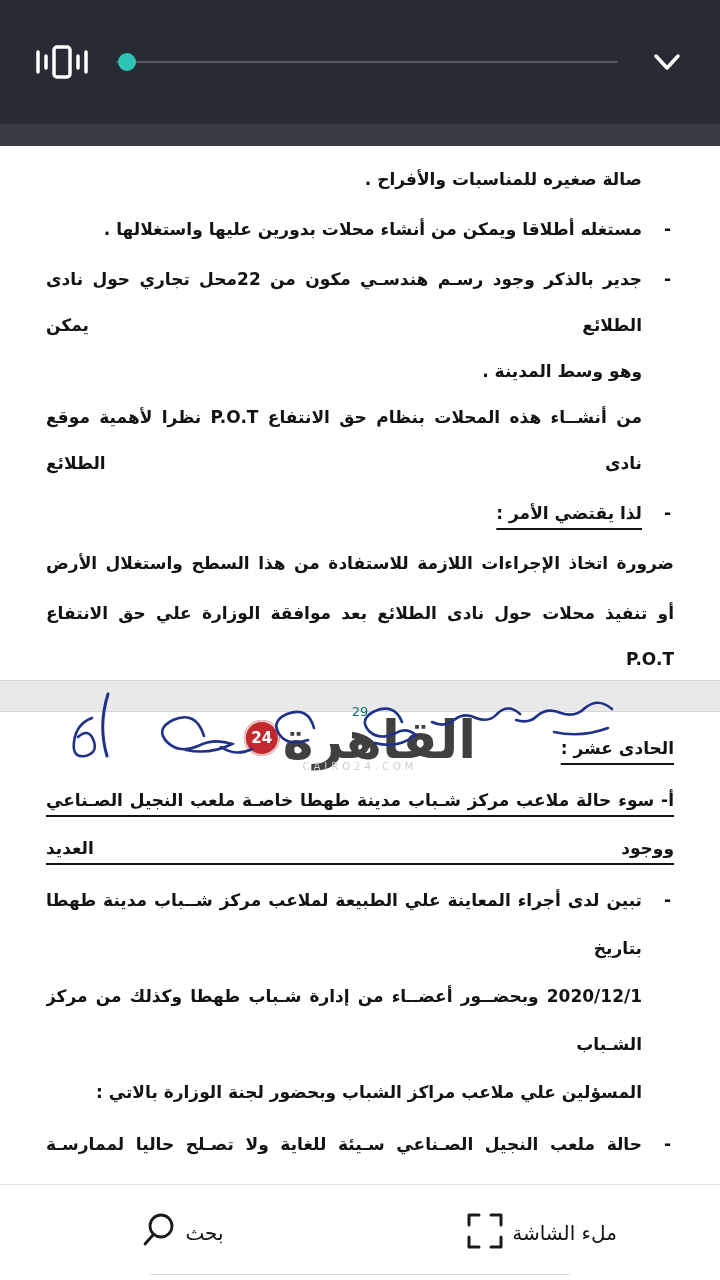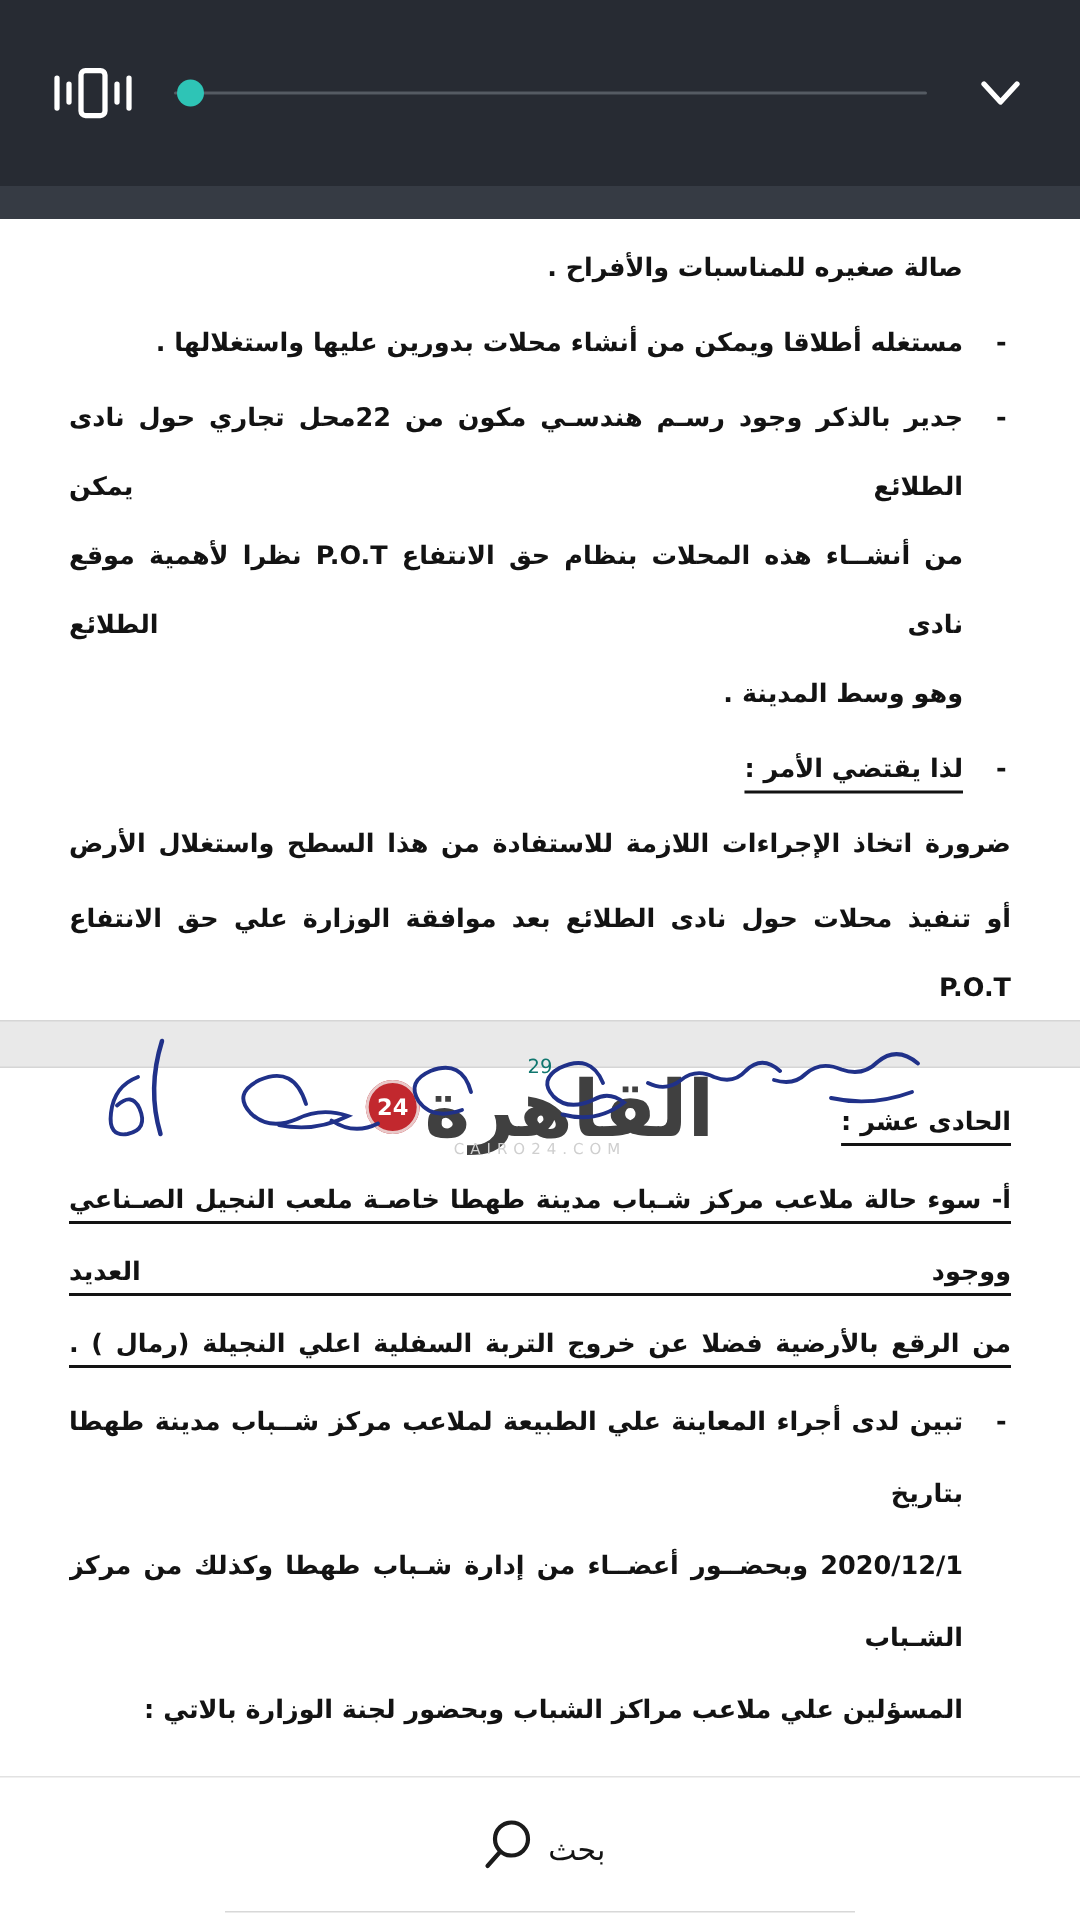--- a/index.html
+++ b/index.html
@@ -76,22 +76,22 @@
   <div class="para bullet">
     <span class="line">صالة صغيره للمناسبات والأفراح .</span>
   </div>
   <div class="para bullet">
     <span class="dash">-</span>
     <span class="line">مستغله أطلاقا ويمكن من أنشاء محلات بدورين عليها واستغلالها .</span>
   </div>
   <div class="para bullet">
     <span class="dash">-</span>
     <span class="line just">جدير بالذكر وجود رسـم هندسـي مكون من 22محل تجاري حول نادى الطلائع يمكن</span>
+    <span class="line">وهو وسط المدينة .</span>
     <span class="line just">من أنشــاء هذه المحلات بنظام حق الانتفاع P.O.T نظرا لأهمية موقع نادى الطلائع</span>
-    <span class="line">وهو وسط المدينة .</span>
   </div>
   <div class="para bullet underline">
     <span class="dash">-</span>
     <span class="line">لذا يقتضي الأمر :</span>
   </div>
   <div class="para">
     <span class="line just">ضرورة اتخاذ الإجراءات اللازمة للاستفادة من هذا السطح واستغلال الأرض</span>
   </div>
   <div class="para">
     <span class="line just">أو تنفيذ محلات حول نادى الطلائع بعد موافقة الوزارة علي حق الانتفاع P.O.T</span>
@@ -122,21 +122,20 @@
 </div>
 
 <div class="page-gap"></div>
 
 <div class="page page2">
   <div class="para underline">
     <span class="line">الحادى عشر :</span>
   </div>
   <div class="para underline">
     <span class="line just">أ- سوء حالة ملاعب مركز شـباب مدينة طهطا خاصـة ملعب النجيل الصـناعي ووجود العديد</span>
-    <span class="line just">من الرقع بالأرضية فضلا عن خروج التربة السفلية اعلي النجيلة (رمال ) .</span>
   </div>
   <div class="para bullet">
     <span class="dash">-</span>
     <span class="line just">تبين لدى أجراء المعاينة علي الطبيعة لملاعب مركز شــباب مدينة طهطا بتاريخ</span>
     <span class="line just">2020/12/1 وبحضــور أعضــاء من إدارة شـباب طهطا وكذلك من مركز الشـباب</span>
     <span class="line">المسؤلين علي ملاعب مراكز الشباب وبحضور لجنة الوزارة بالاتي :</span>
   </div>
   <div class="para bullet">
     <span class="dash">-</span>
     <span class="line just">حالة ملعب النجيل الصـناعي سـيئة للغاية ولا تصـلح حاليا لممارسـة النشـاط عليها</span>
@@ -148,14 +147,22 @@
 <div class="bottombar">
   <div class="bb-item">
     <span>
       <svg width="44" height="44" viewBox="0 0 44 44">
         <circle cx="25" cy="17" r="11" fill="none" stroke="#1b1b1b" stroke-width="2.8"></circle>
         <line x1="17" y1="26" x2="9" y2="35" stroke="#1b1b1b" stroke-width="2.8" stroke-linecap="round"></line>
       </svg>
     </span>
     <span class="bb-label">بحث</span>
   </div>
+  <div class="bb-item">
+    <span>
+      <svg width="44" height="44" viewBox="0 0 44 44">
+        <path d="M6,16 V6 H16 M28,6 H38 V16 M38,28 V38 H28 M16,38 H6 V28" fill="none" stroke="#1b1b1b" stroke-width="3" stroke-linecap="round" stroke-linejoin="round"></path>
+      </svg>
+    </span>
+    <span class="bb-label">ملء الشاشة</span>
+  </div>
   <div class="home-line"></div>
 </div>
 
 </body></html>

